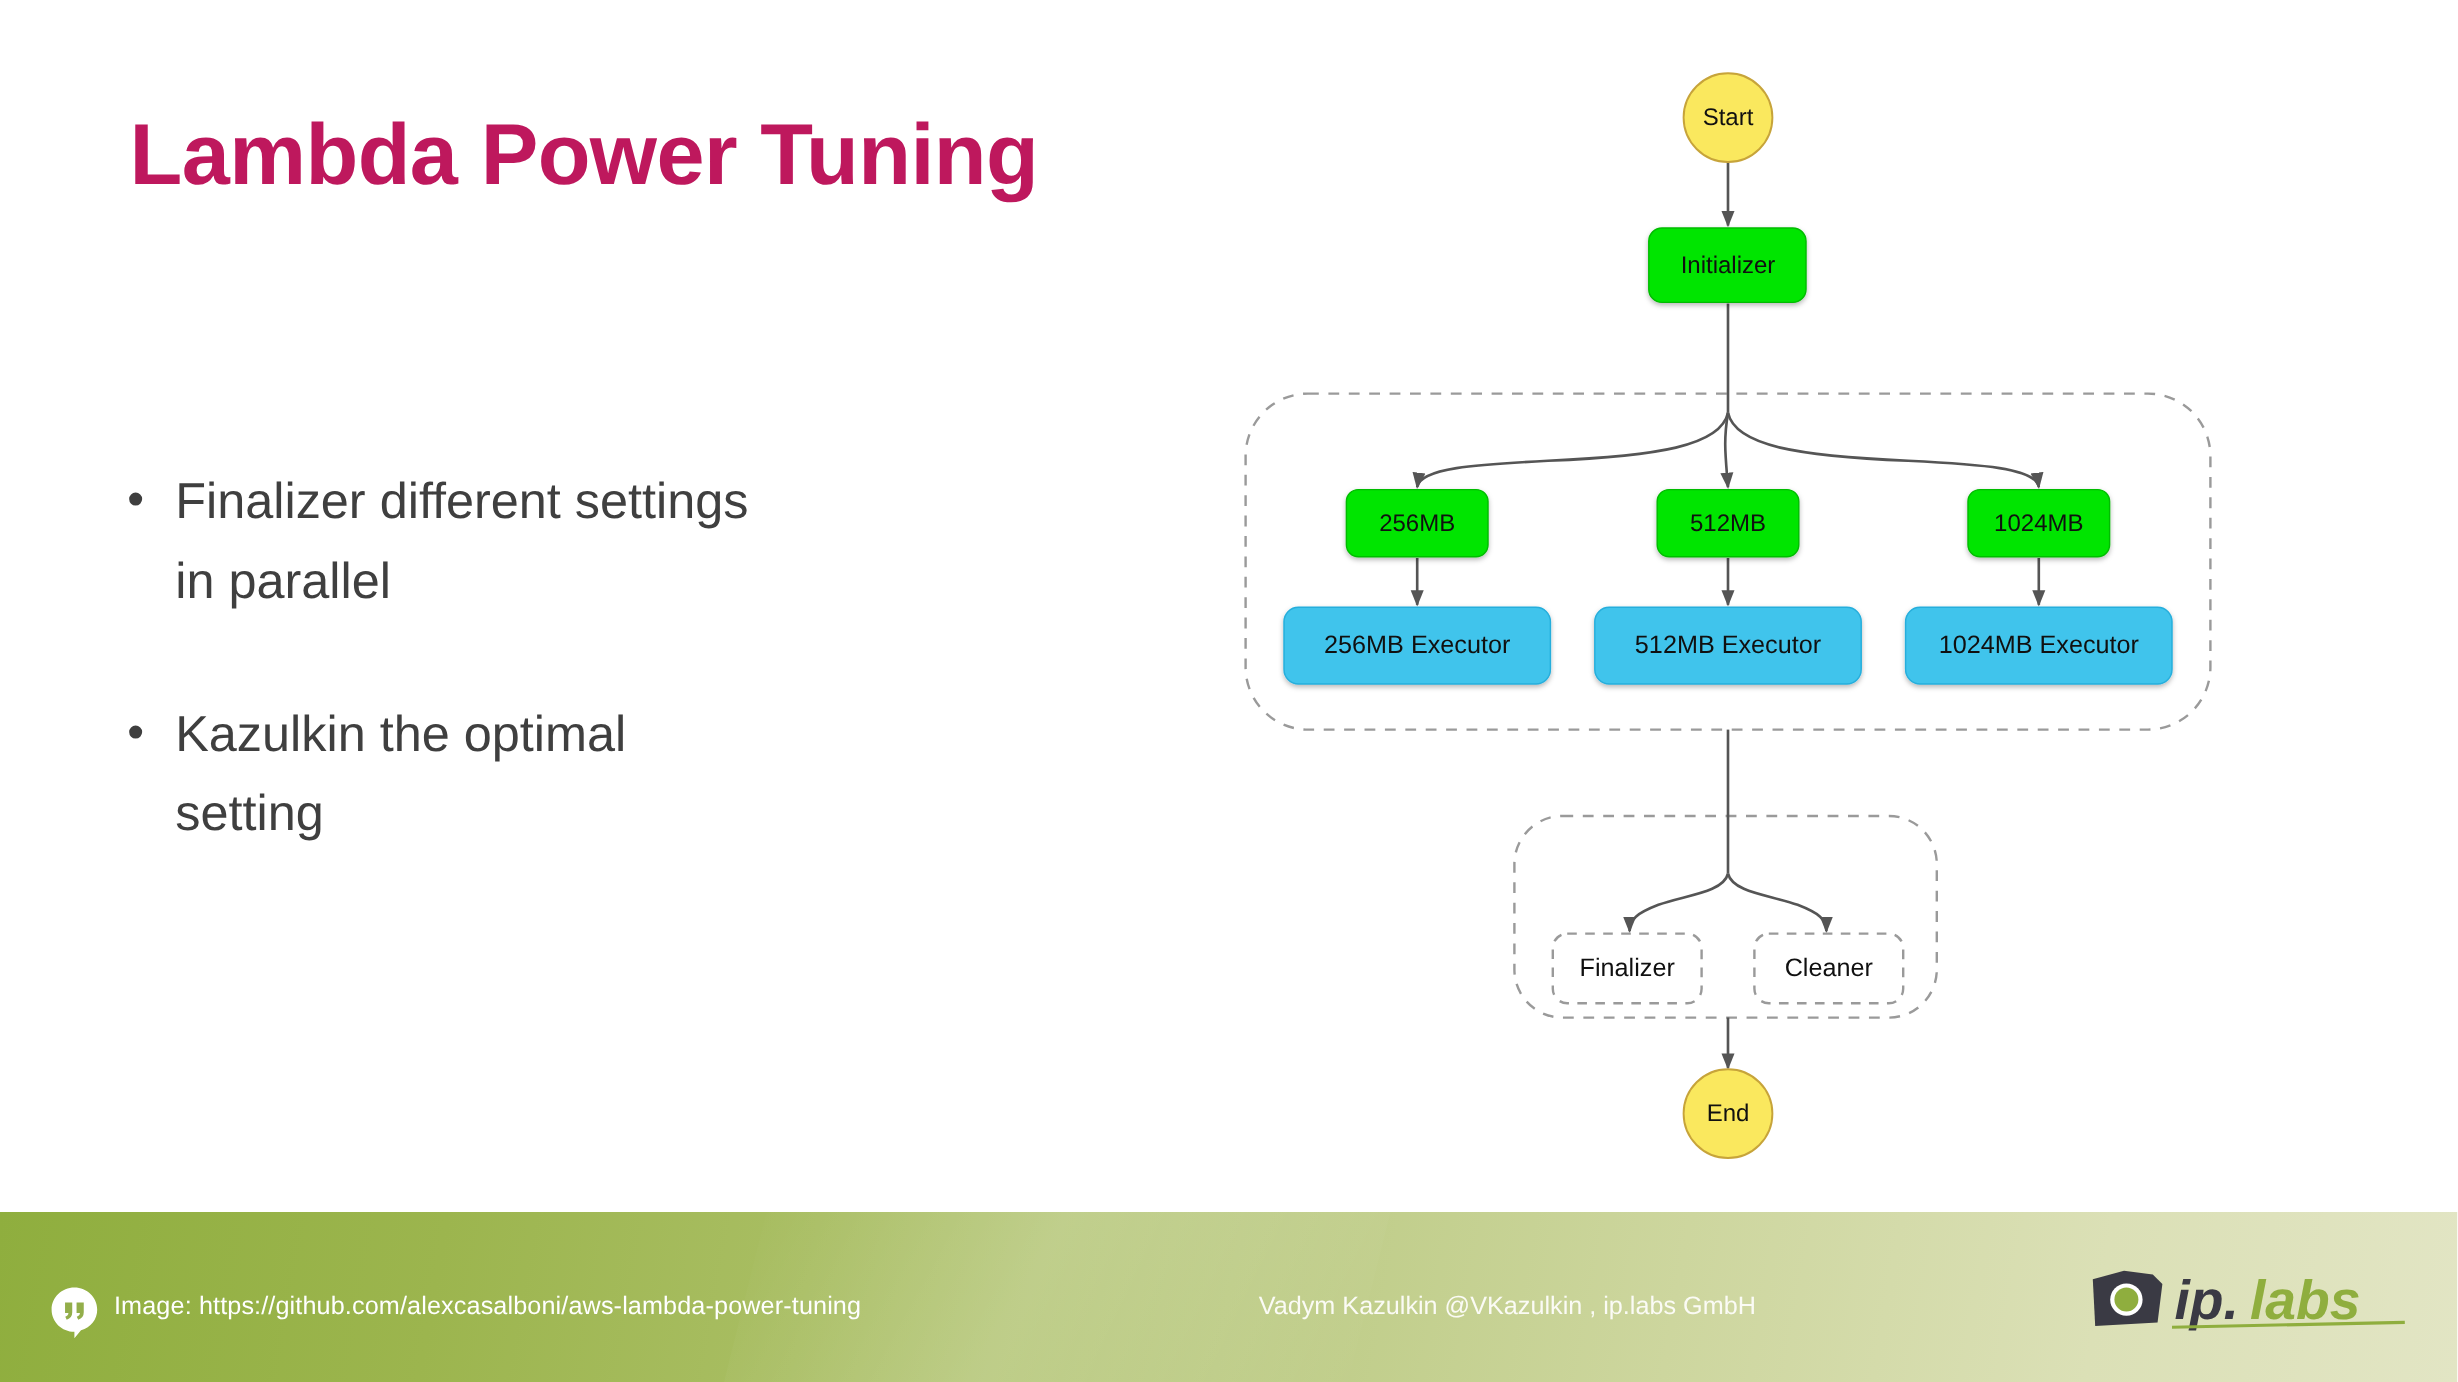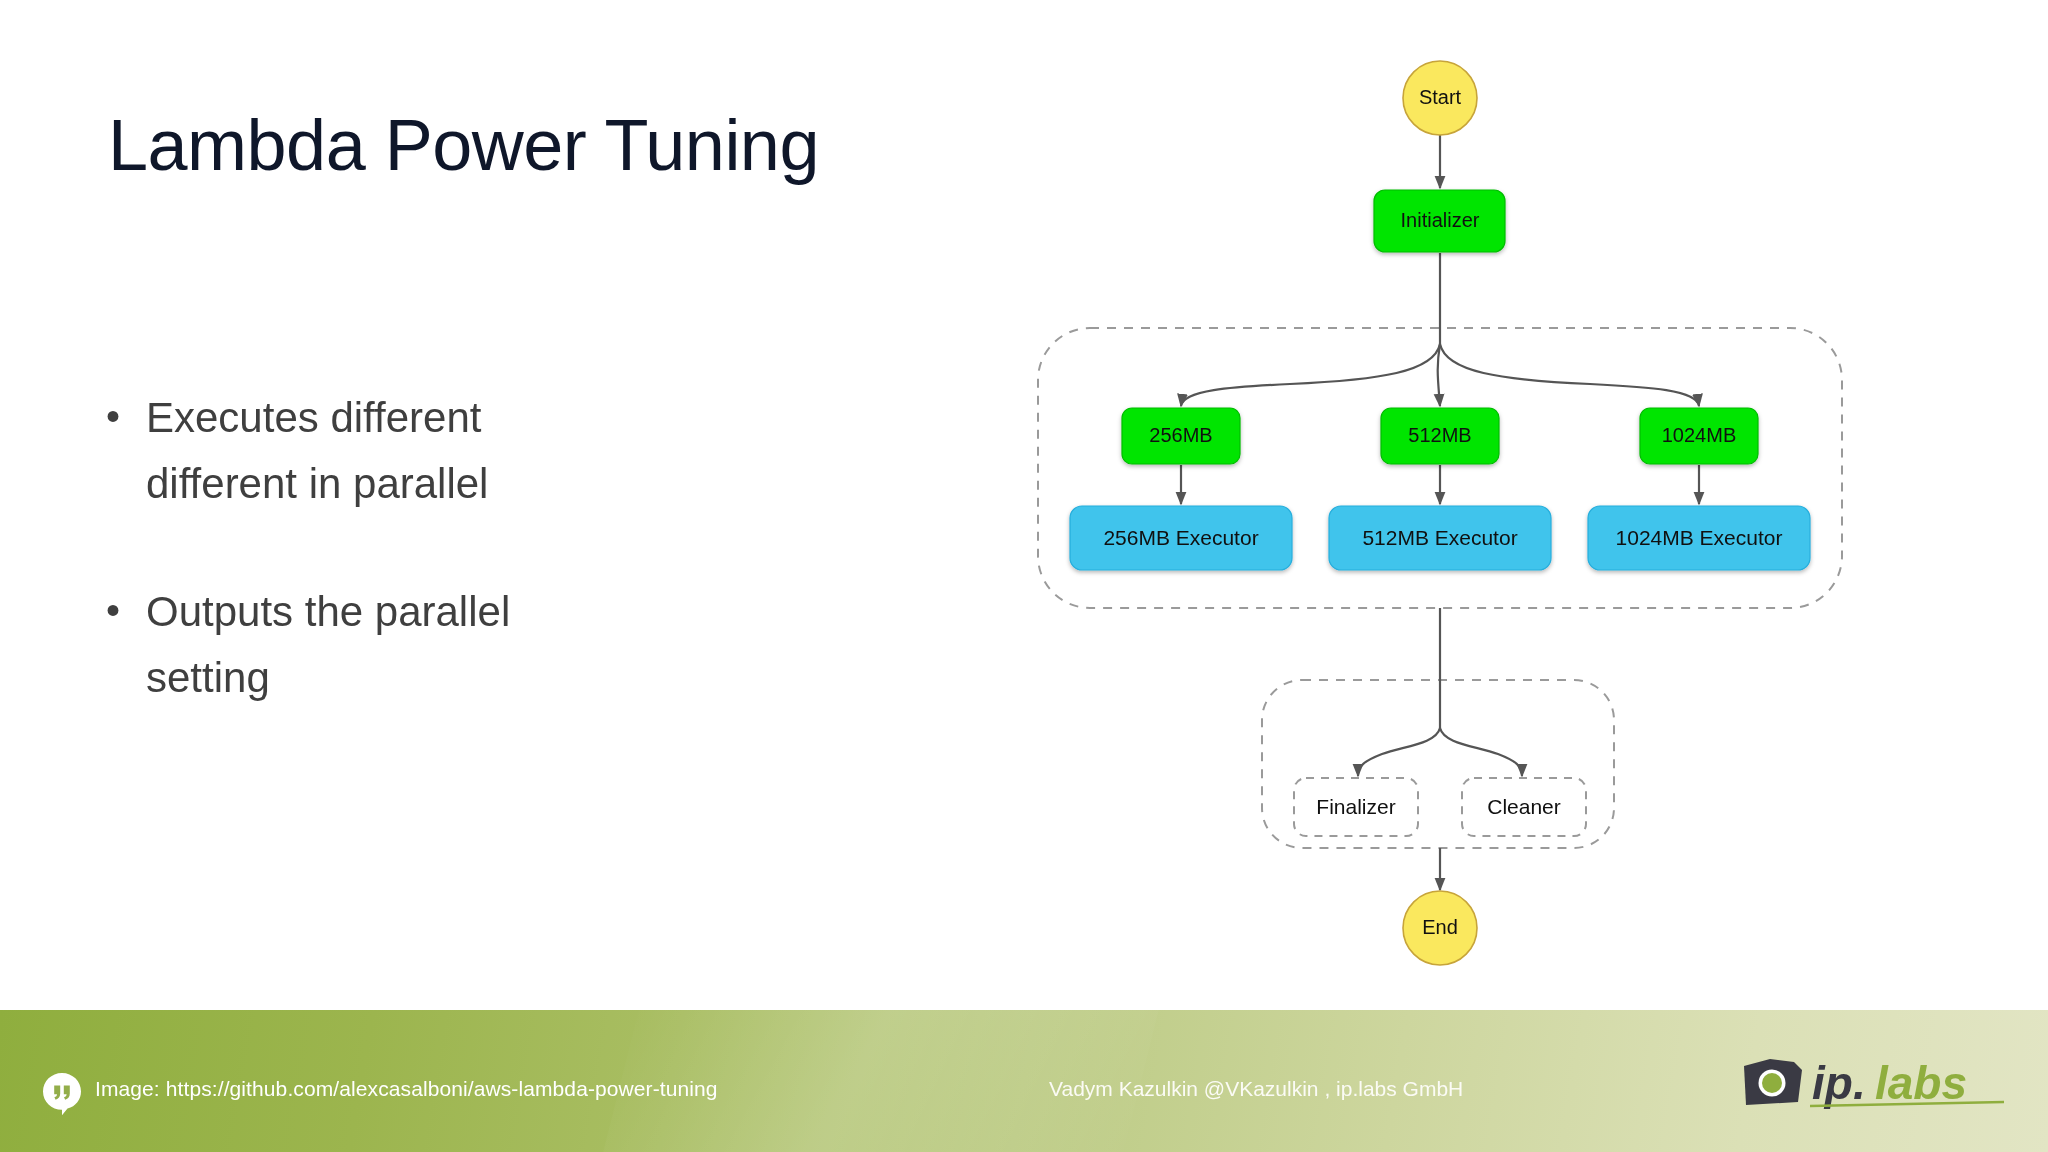--- a/index.html
+++ b/index.html
@@ -16,24 +16,24 @@
     width: 2048px;
     height: 1152px;
     background: #ffffff;
     overflow: hidden;
   }
 
   
   #slide-title {
     position: absolute;
     left: 108px;
-    top: 104px;
+    top: 88px;
     font-size: 72px;
-    font-weight: 400;
-    color: #0f172a;
+    font-weight: 700;
+    color: #be185d;
     letter-spacing: -0.5px;
     white-space: nowrap;
   }
 
   
   #bullet-list {
     position: absolute;
     left: 100px;
     top: 385px;
     width: 620px;
@@ -166,25 +166,25 @@
 </head>
 <body>
 
 <div id="slide">
 
   <div id="slide-title">Lambda Power Tuning</div>
 
   <div id="bullet-list">
     <div class="bullet-item">
       <div class="bullet-marker">•</div>
-      <div class="bullet-text">Executes different different in parallel</div>
+      <div class="bullet-text">Finalizer different settings in parallel</div>
     </div>
     <div class="bullet-item">
       <div class="bullet-marker">•</div>
-      <div class="bullet-text">Outputs the parallel setting</div>
+      <div class="bullet-text">Kazulkin the optimal setting</div>
     </div>
   </div>
 
   <div id="diagram">
     <svg width="900" height="980" viewBox="0 0 900 980" xmlns="http://www.w3.org/2000/svg">
       <defs>
         <marker id="arrow" viewBox="0 0 10 10" refX="8.5" refY="5" markerWidth="6.5" markerHeight="6.5" orient="auto-start-reverse">
           <path d="M 0 1.2 L 9.5 5 L 0 8.8 z" fill="#555555"></path>
         </marker>
         <filter id="softshadow" x="-30%" y="-30%" width="170%" height="190%">

